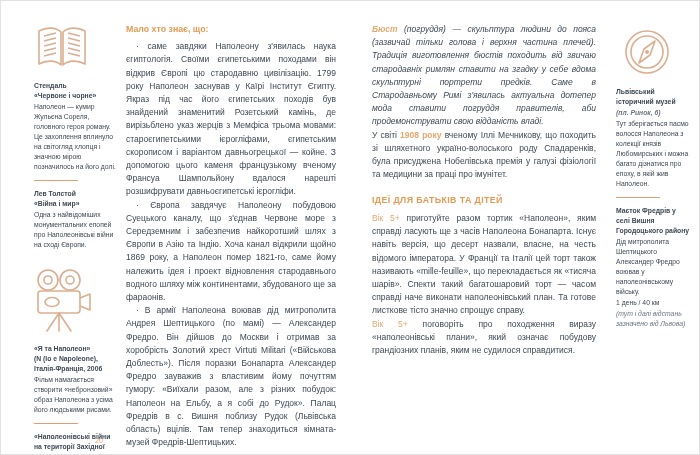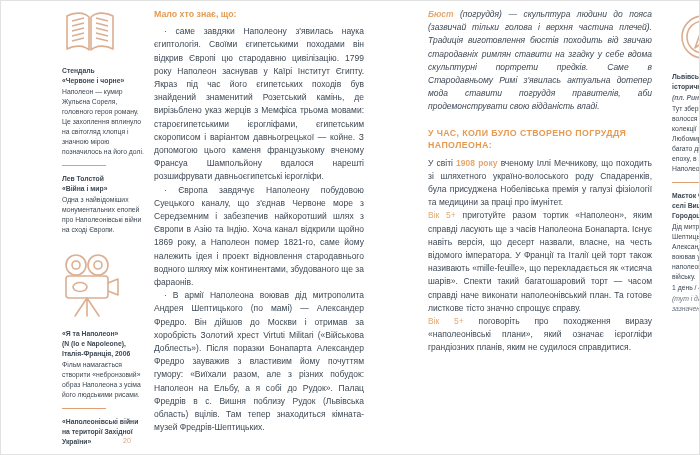--- a/index.html
+++ b/index.html
@@ -12,21 +12,21 @@
     --pagenum:#d9a77c;
   }
   *{margin:0;padding:0;box-sizing:border-box;}
   html,body{background:#fff;}
   body{font-family:"Liberation Sans",sans-serif;color:var(--text);}
   .spread{
     width:700px;height:455px;background:#fff;
     border:1px solid #e2e2e2;
     display:flex;overflow:hidden;position:relative;
   }
-  .page{width:350px;flex-shrink:0;position:relative;padding-top:7px;display:flex;margin-left:28px;}
+  .page{width:350px;flex-shrink:0;position:relative;padding-top:22px;display:flex;}
   .page-left{padding-left:33px;}
   .page-right{padding-left:21px;}
 
   
   .sidebar{font-size:6.8px;line-height:10px;}
   .sidebar-left{width:82px;margin-right:10px;flex-shrink:0;}
   .sidebar-right{width:74px;flex-shrink:0;}
   .sb-title{font-weight:bold;}
   .sb-body{margin-top:1px;}
   .sb-note{font-style:italic;color:var(--note);margin-top:1px;}
@@ -119,27 +119,27 @@
     </div>
 
     <div class="page-number">20</div>
   </section>
 
   <section class="page page-right">
 
     <div class="main main-right">
       <p class="fact no-indent"><span class="term">Бюст</span><span> (погруддя) — скульптура людини до пояса (зазвичай тільки голова і верхня частина плечей). Традиція виготовлення бюстів походить від звичаю стародавніх римлян ставити на згадку у себе вдома скульптурні портрети предків. Саме в Стародавньому Римі з'явилась актуальна дотепер мода ставити погруддя правителів, аби продемонструвати свою відданість владі.</span></p>
 
-      <h3 class="caps-heading">У ЧАС, КОЛИ БУЛО СТВОРЕНО ПОГРУДДЯ НАПОЛЕОНА:</h3>
 
       <p class="event"><span>У світі </span><span class="year">1908 року</span><span> вченому Іллі Мечникову, що походить зі шляхетного україно-волоського роду Спадаренків, була присуджена Нобелівська премія у галузі фізіології та медицини за праці про імунітет.</span></p>
 
+      <h3 class="caps-heading">ІДЕЇ ДЛЯ БАТЬКІВ ТА ДІТЕЙ</h3>
 
       <p class="idea"><span class="age">Вік 5+</span><span> приготуйте разом тортик «Наполеон», яким справді ласують ще з часів Наполеона Бонапарта. Існує навіть версія, що десерт назвали, власне, на честь відомого імператора. У Франції та Італії цей торт також називають «mille-feuille», що перекладається як «тисяча шарів». Спекти такий багатошаровий торт — часом справді наче виконати наполеонівський план. Та готове листкове тісто значно спрощує справу.</span></p>
-      <p class="idea"><span class="age">Вік 5+</span><span> поговоріть про походження виразу «наполеонівські плани», який означає ієрогліфи грандіозних планів, яким не судилося справдитися.</span></p>
+      <p class="idea"><span class="age">Вік 5+</span><span> поговоріть про походження виразу «наполеонівські плани», який означає побудову грандіозних планів, яким не судилося справдитися.</span></p>
     </div>
 
     <aside class="sidebar sidebar-right">
       <div class="icon-wrap compass">
         <svg width="46" height="46" viewBox="0 0 46 46" fill="none" stroke="#dcae90" stroke-width="1.6" stroke-linejoin="round">
           <circle cx="23" cy="23" r="21"></circle>
           <circle cx="23" cy="23" r="16"></circle>
           <path d="M31 12 L26 26 L15 34 L20 20 Z"></path>
           <circle cx="23" cy="23" r="2" fill="#dcae90" stroke="none"></circle>
         </svg>

